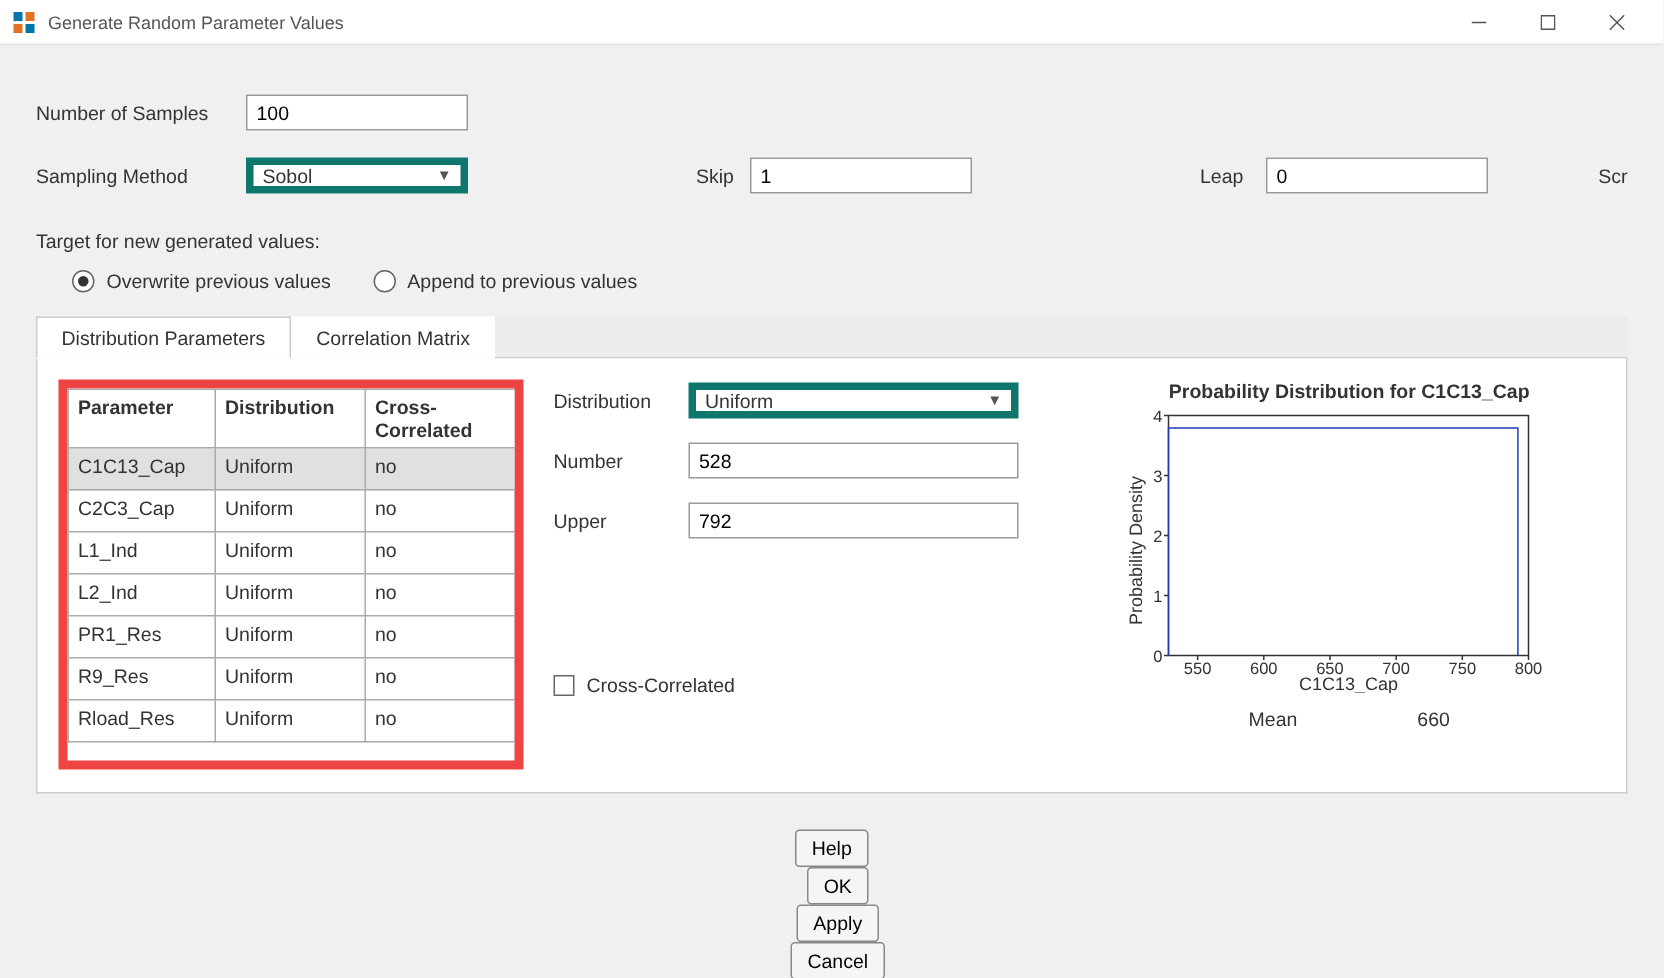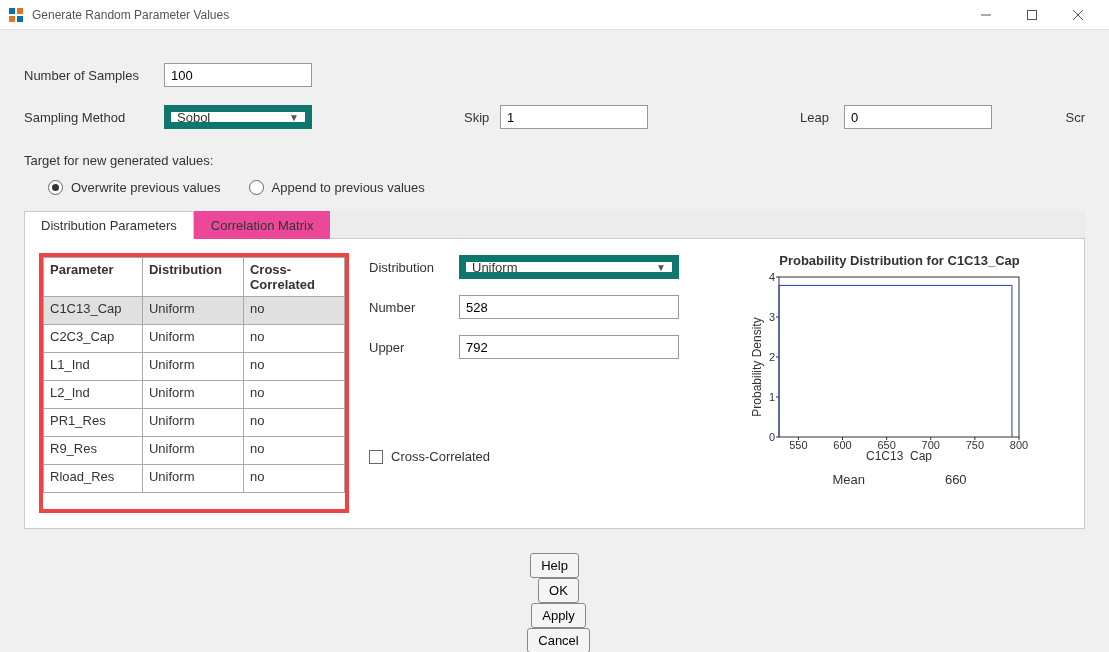--- a/index.html
+++ b/index.html
@@ -12,44 +12,44 @@
 .titlebar .win-controls { display: flex; gap: 0; }
 .titlebar .win-btn { width: 46px; height: 30px; display: flex; align-items: center; justify-content: center; color: #555; font-size: 12px; }
 
 
 .content { padding: 18px 24px 12px 24px; background: #f0f0f0; height: calc(652px - 30px); position: relative; margin-top: 15px; }
 
 
 .form-row { display: flex; align-items: center; margin-bottom: 18px; }
 .form-label { width: 140px; font-size: 13px; color: #333; }
 .text-input { height: 24px; border: 1px solid #999; background: #fff; padding: 2px 6px; font-size: 13px; }
-.dropdown { height: 24px; border: 7px solid #0f766e; background: #fff; padding: 2px 6px; font-size: 13px; display: flex; align-items: center; justify-content: space-between; width: 148px; }
+.dropdown { height: 24px; border: 5px solid #0f766e; background: #fff; padding: 2px 6px; font-size: 13px; display: flex; align-items: center; justify-content: space-between; width: 148px; }
 .dropdown .dd-arrow { font-size: 10px; color: #555; }
 
 .row2 { display: flex; align-items: center; gap: 16px; margin-bottom: 24px; }
 .row2 .seg { display: flex; align-items: center; }
 .row2 .gap1 { width: 120px; }
 .row2 .gap2 { width: 120px; }
 
 
 .target-block { margin-bottom: 16px; }
 .target-title { font-size: 13px; color: #333; margin-bottom: 12px; }
 .radio-row { display: flex; align-items: flex-start; gap: 28px; padding-left: 24px; }
 .radio-item { display: flex; align-items: center; gap: 8px; font-size: 13px; color: #333; }
 .radio-outer { width: 15px; height: 15px; border: 1px solid #666; border-radius: 50%; display: flex; align-items: center; justify-content: center; background: #fff; }
 .radio-inner { width: 7px; height: 7px; border-radius: 50%; background: #333; }
 
 
 .tab-bar { display: flex; border-bottom: 1px solid #ccc; background: #ececec; margin-bottom: 0; height: 28px; }
-.tab { padding: 6px 16px; font-size: 13px; color: #333; border: 1px solid transparent; border-bottom: none; background: #ec4899; height: 28px; display:flex; align-items:center; }
+.tab { padding: 6px 16px; font-size: 13px; color: #333; border: 1px solid transparent; border-bottom: none; background: #ffffff; height: 28px; display:flex; align-items:center; }
 .tab.active { background: #fff; border: 1px solid #ccc; border-bottom: 1px solid #fff; margin-bottom: -1px; }
 .tab-panel { background: #fff; border: 1px solid #ccc; border-top: none; padding: 14px; display: flex; gap: 20px; height: 290px; }
 
 
-.param-table { border: 4px solid #ef4444; border-collapse: collapse; width: 310px; height: 260px; display: block; overflow: hidden; }
+.param-table { border: 6px solid #ef4444; border-collapse: collapse; width: 310px; height: 260px; display: block; overflow: hidden; }
 .param-table table { width: 100%; border-collapse: collapse; table-layout: fixed; }
 .param-table th, .param-table td { border: 1px solid #aaa; padding: 4px 6px; font-size: 13px; text-align: left; vertical-align: top; height: 28px; }
 .param-table th { font-weight: bold; background: #fff; }
 .param-table tr.selected td { background: #e0e0e0; }
 .param-table .col-param { width: 98px; }
 .param-table .col-dist { width: 100px; }
 .param-table .col-cc { width: 100px; }
 
 
 .dist-form { flex: 0 0 340px; padding-top: 2px; }

